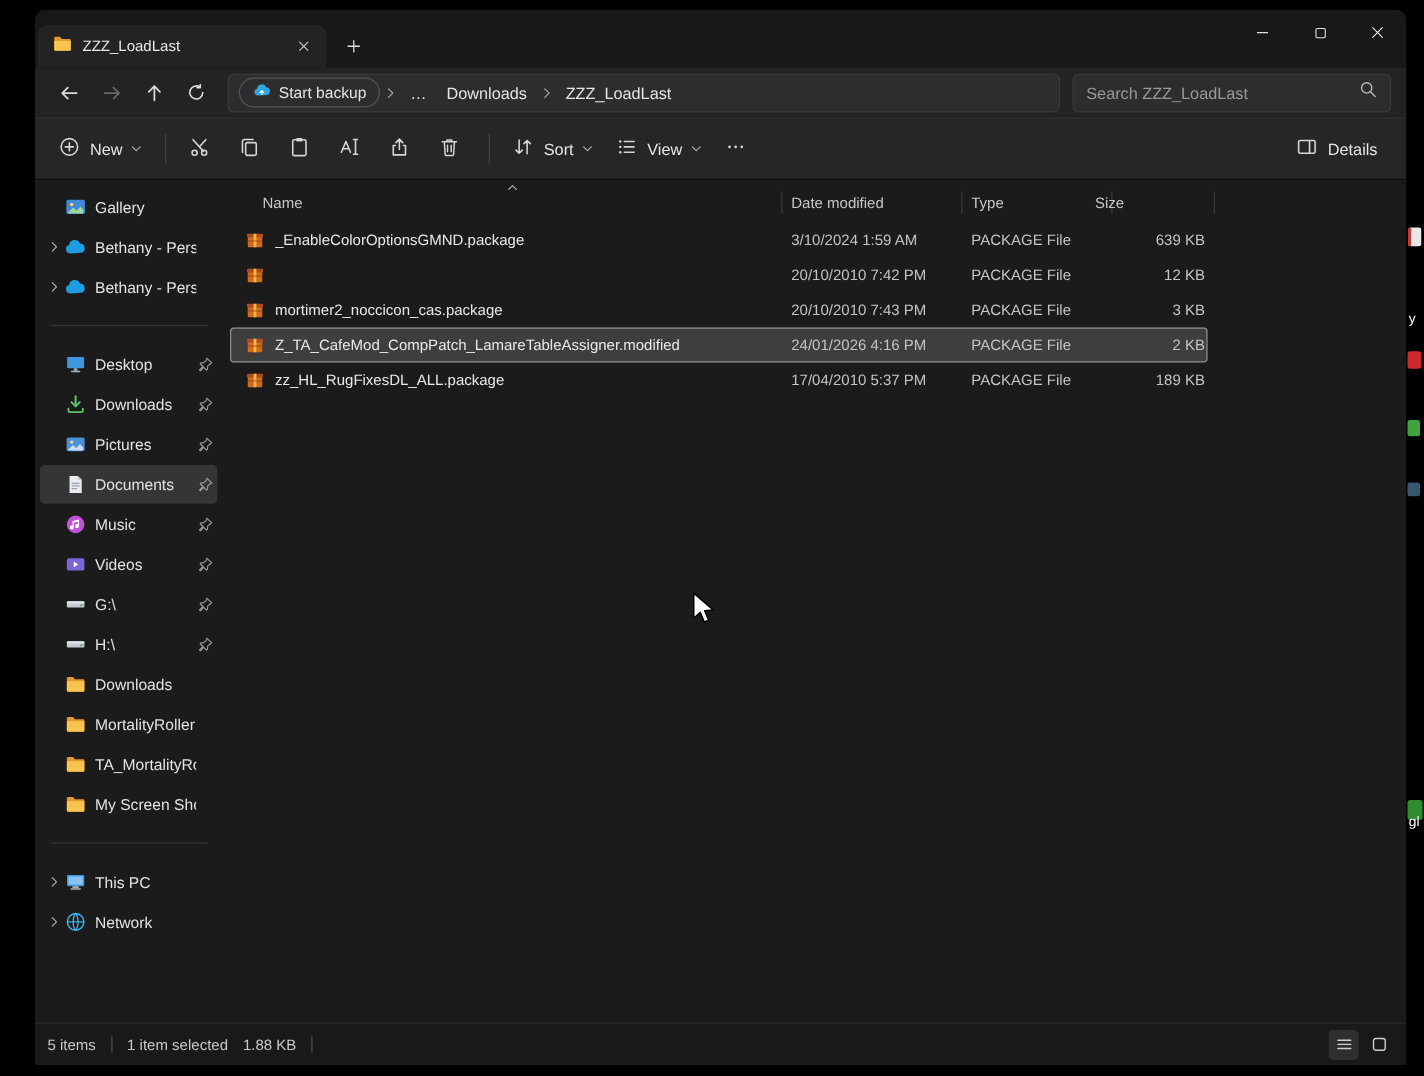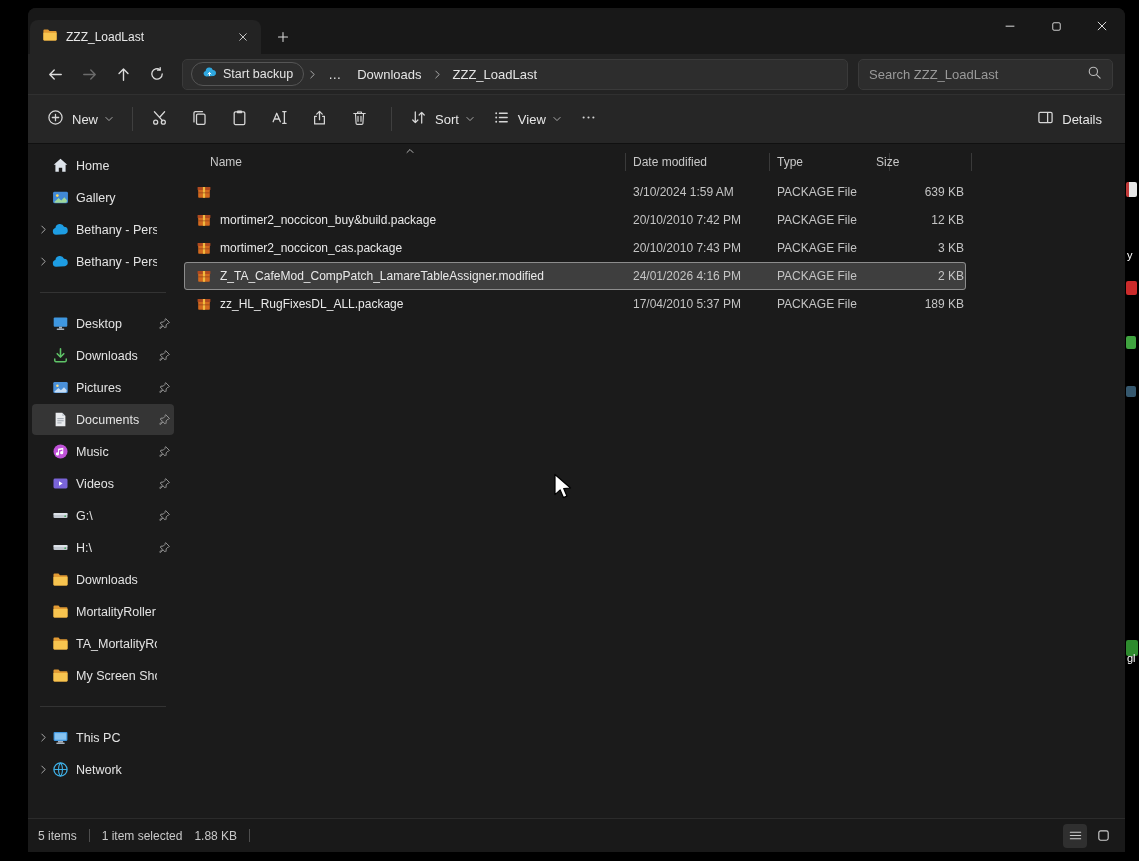--- a/index.html
+++ b/index.html
@@ -268,30 +268,20 @@
         <span><svg width="17" height="17" viewBox="0 0 16 16">
               <rect x="1.8" y="3.2" width="12.4" height="9.6" rx="1.2" stroke="#d6d6d6" fill="none" stroke-width="1.2"></rect>
               <path d="M10 3.2v9.6" stroke="#d6d6d6" stroke-width="1.2"></path>
             </svg></span>
         <span>Details</span>
       </button>
     </div>
 
     <div class="content">
       <div class="sidebar">
-          <div class="side-item">
-    <span class="schev"></span>
-    <span class="sicon">
-              <svg width="17" height="17" viewBox="0 0 16 16">
-                <path d="M8 1.6 14.4 7.2H12.8V13.8H9.6V10H6.4V13.8H3.2V7.2H1.6Z" fill="#dde3ea"></path>
-              </svg>
-            </span>
-    <span class="slabel">Home</span>
-    <span class="spin"></span>
-  </div>
           <div class="side-item">
     <span class="schev"></span>
     <span class="sicon">
               <svg width="17" height="17" viewBox="0 0 16 16">
                 <rect x="1" y="2.6" width="14" height="10.8" rx="1.4" fill="#4189d6"></rect>
                 <circle cx="5" cy="6.2" r="1.3" fill="#ffd75e"></circle>
                 <path d="M2 12.4 6.1 8.4l2.6 2.4 2.9-3.1 2.4 2.8v1a1.4 1.4 0 0 1-1.4 1.4H3.4A1.4 1.4 0 0 1 2 11.5Z" fill="#9fd79b"></path>
               </svg>
             </span>
     <span class="slabel">Gallery</span>
@@ -546,32 +536,32 @@
           <span class="hsep" style="left:787px"></span>
         </div>
         <div id="rows">
             <div class="frow">
     <span class="ficon"><svg width="16" height="16" viewBox="0 0 16 16">
                   <rect x="2.2" y="5.4" width="11.6" height="8.4" rx="0.8" fill="#d2691e"></rect>
                   <rect x="1.6" y="3" width="12.8" height="3" rx="0.6" fill="#b04a1f"></rect>
                   <rect x="6.9" y="3" width="2.2" height="10.8" fill="#f0b93f"></rect>
                   <rect x="2.2" y="8.2" width="11.6" height="1.2" fill="#8a3d1a" opacity="0.5"></rect>
                 </svg></span>
+    <span class="fcell fname">_EnableColorOptionsGMND.package</span>
     <span class="fcell fdate">3/10/2024 1:59 AM</span>
     <span class="fcell ftype">PACKAGE File</span>
     <span class="fcell fsize">639 KB</span>
   </div>
             <div class="frow">
     <span class="ficon"><svg width="16" height="16" viewBox="0 0 16 16">
                   <rect x="2.2" y="5.4" width="11.6" height="8.4" rx="0.8" fill="#d2691e"></rect>
                   <rect x="1.6" y="3" width="12.8" height="3" rx="0.6" fill="#b04a1f"></rect>
                   <rect x="6.9" y="3" width="2.2" height="10.8" fill="#f0b93f"></rect>
                   <rect x="2.2" y="8.2" width="11.6" height="1.2" fill="#8a3d1a" opacity="0.5"></rect>
                 </svg></span>
-    <span class="fcell fname">mortimer2_noccicon_buy&amp;build.package</span>
     <span class="fcell fdate">20/10/2010 7:42 PM</span>
     <span class="fcell ftype">PACKAGE File</span>
     <span class="fcell fsize">12 KB</span>
   </div>
             <div class="frow">
     <span class="ficon"><svg width="16" height="16" viewBox="0 0 16 16">
                   <rect x="2.2" y="5.4" width="11.6" height="8.4" rx="0.8" fill="#d2691e"></rect>
                   <rect x="1.6" y="3" width="12.8" height="3" rx="0.6" fill="#b04a1f"></rect>
                   <rect x="6.9" y="3" width="2.2" height="10.8" fill="#f0b93f"></rect>
                   <rect x="2.2" y="8.2" width="11.6" height="1.2" fill="#8a3d1a" opacity="0.5"></rect>

